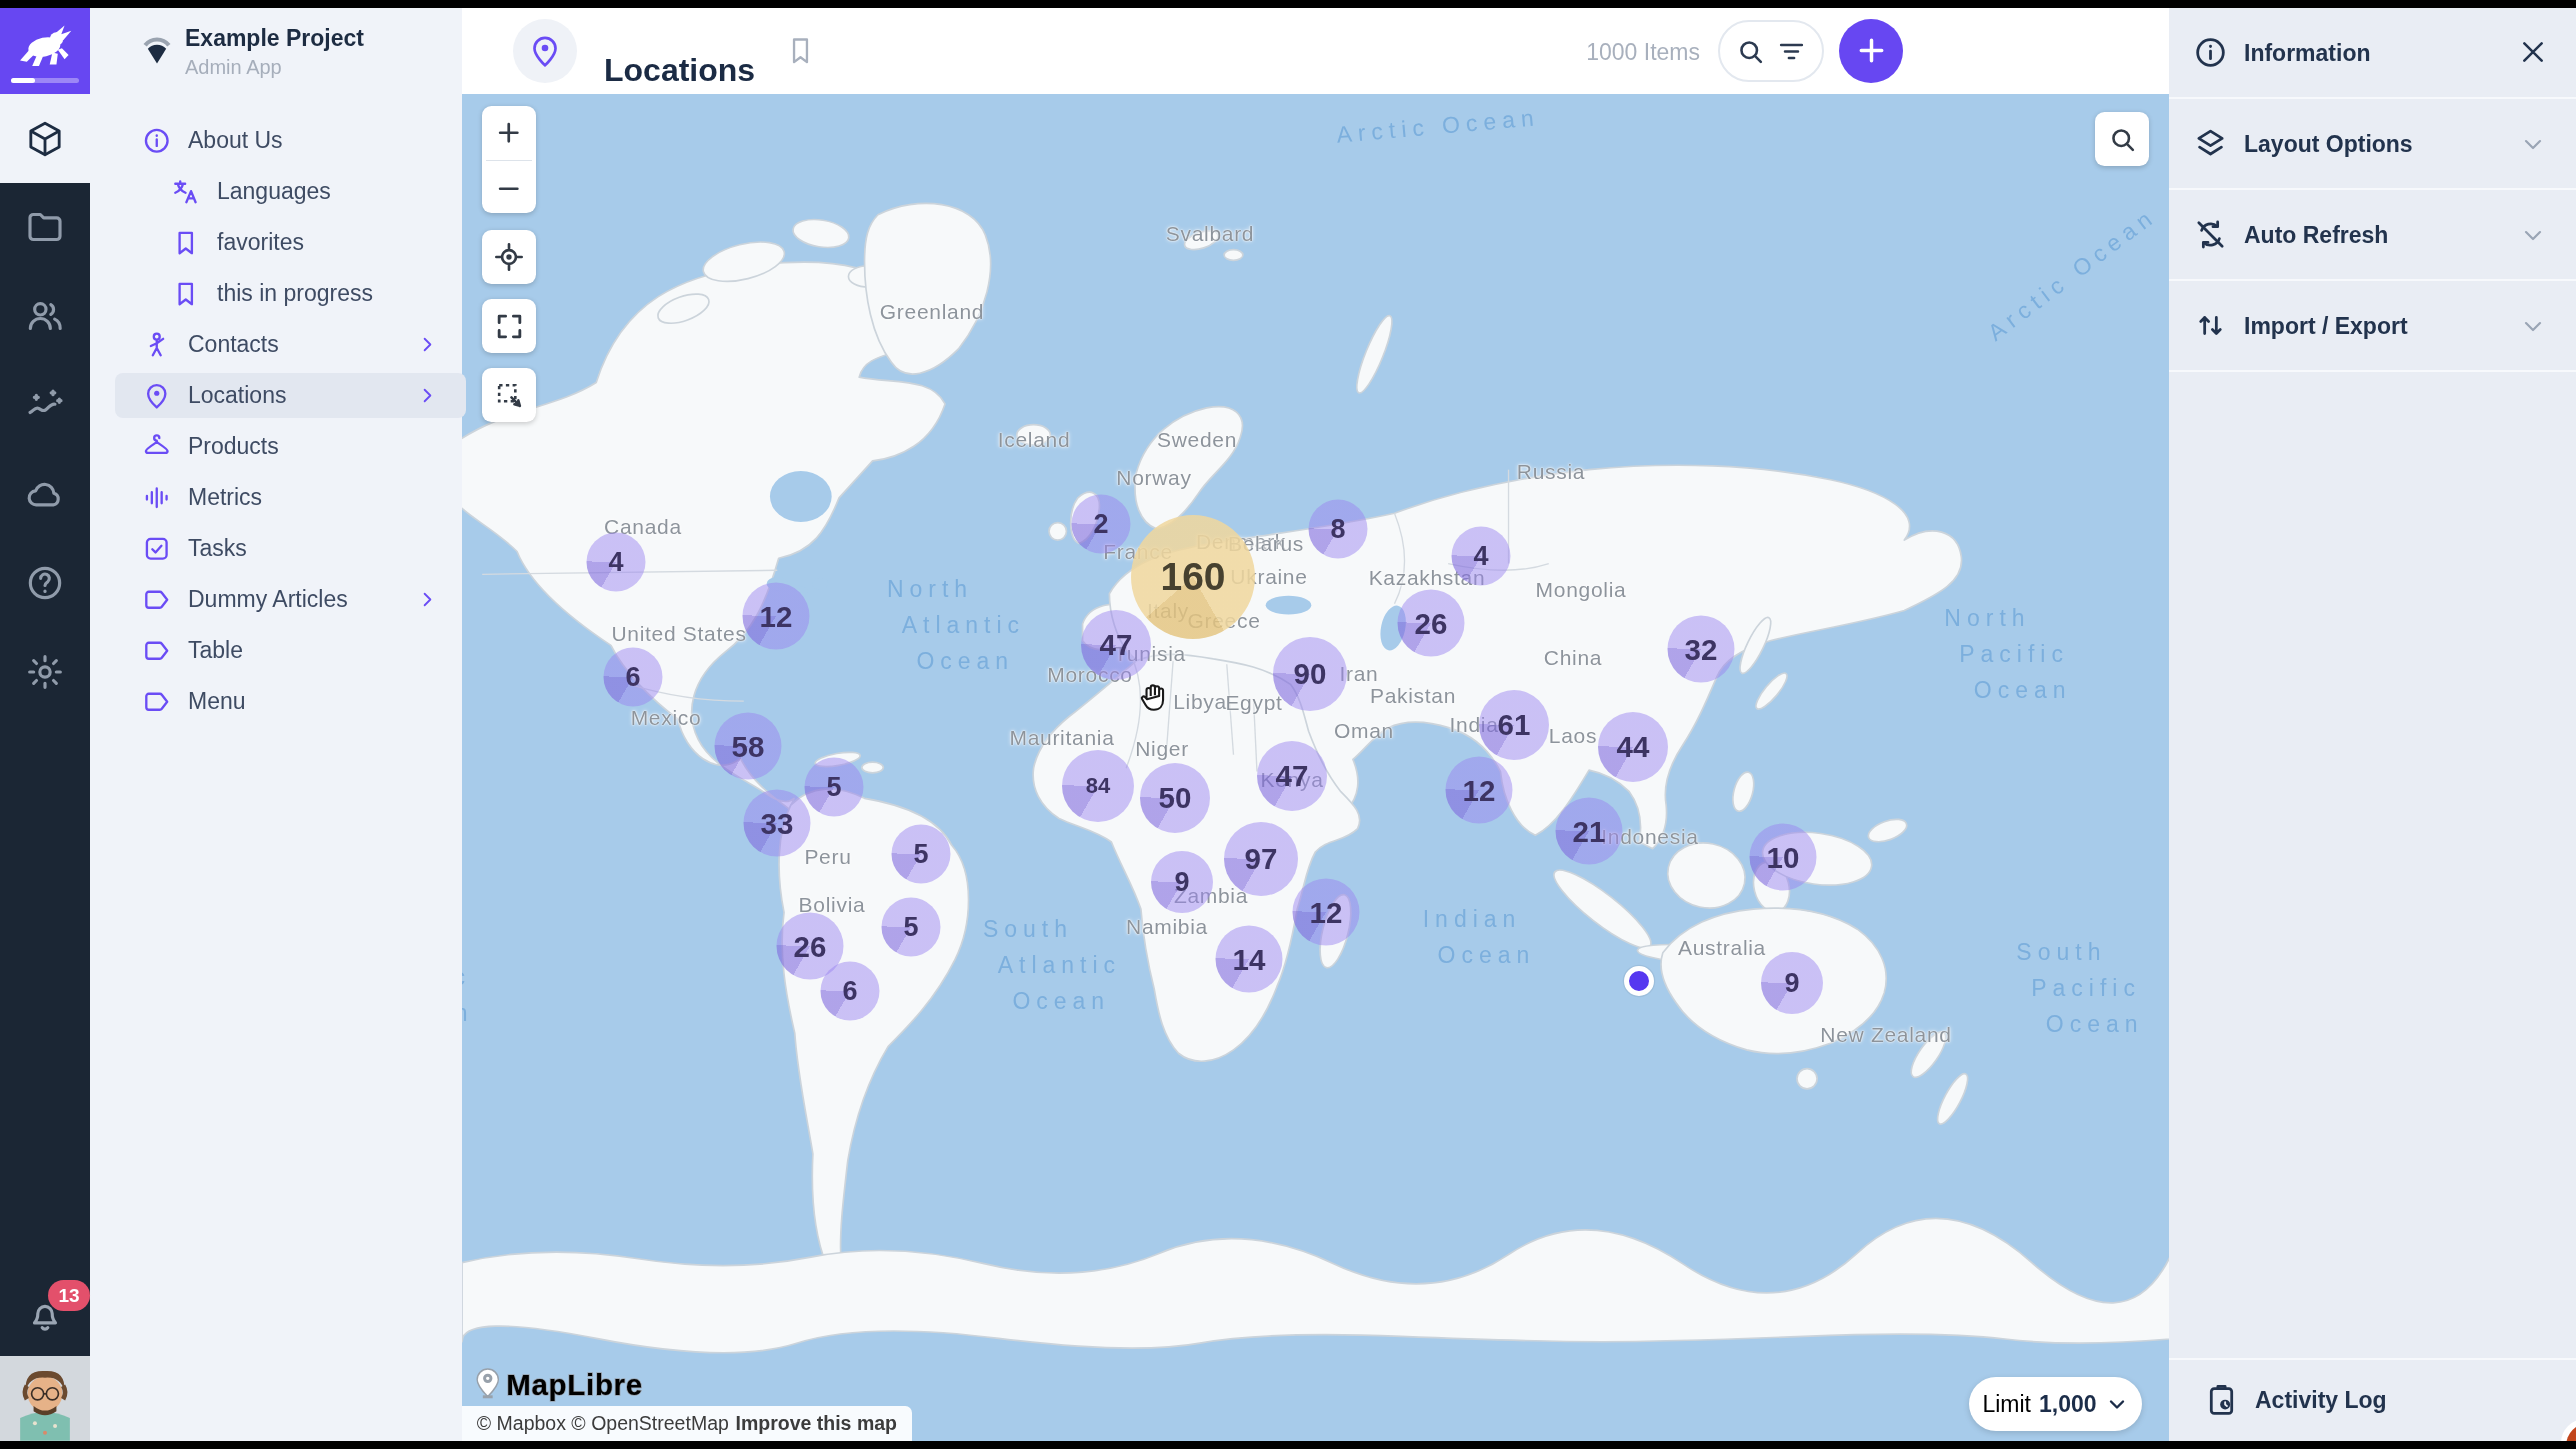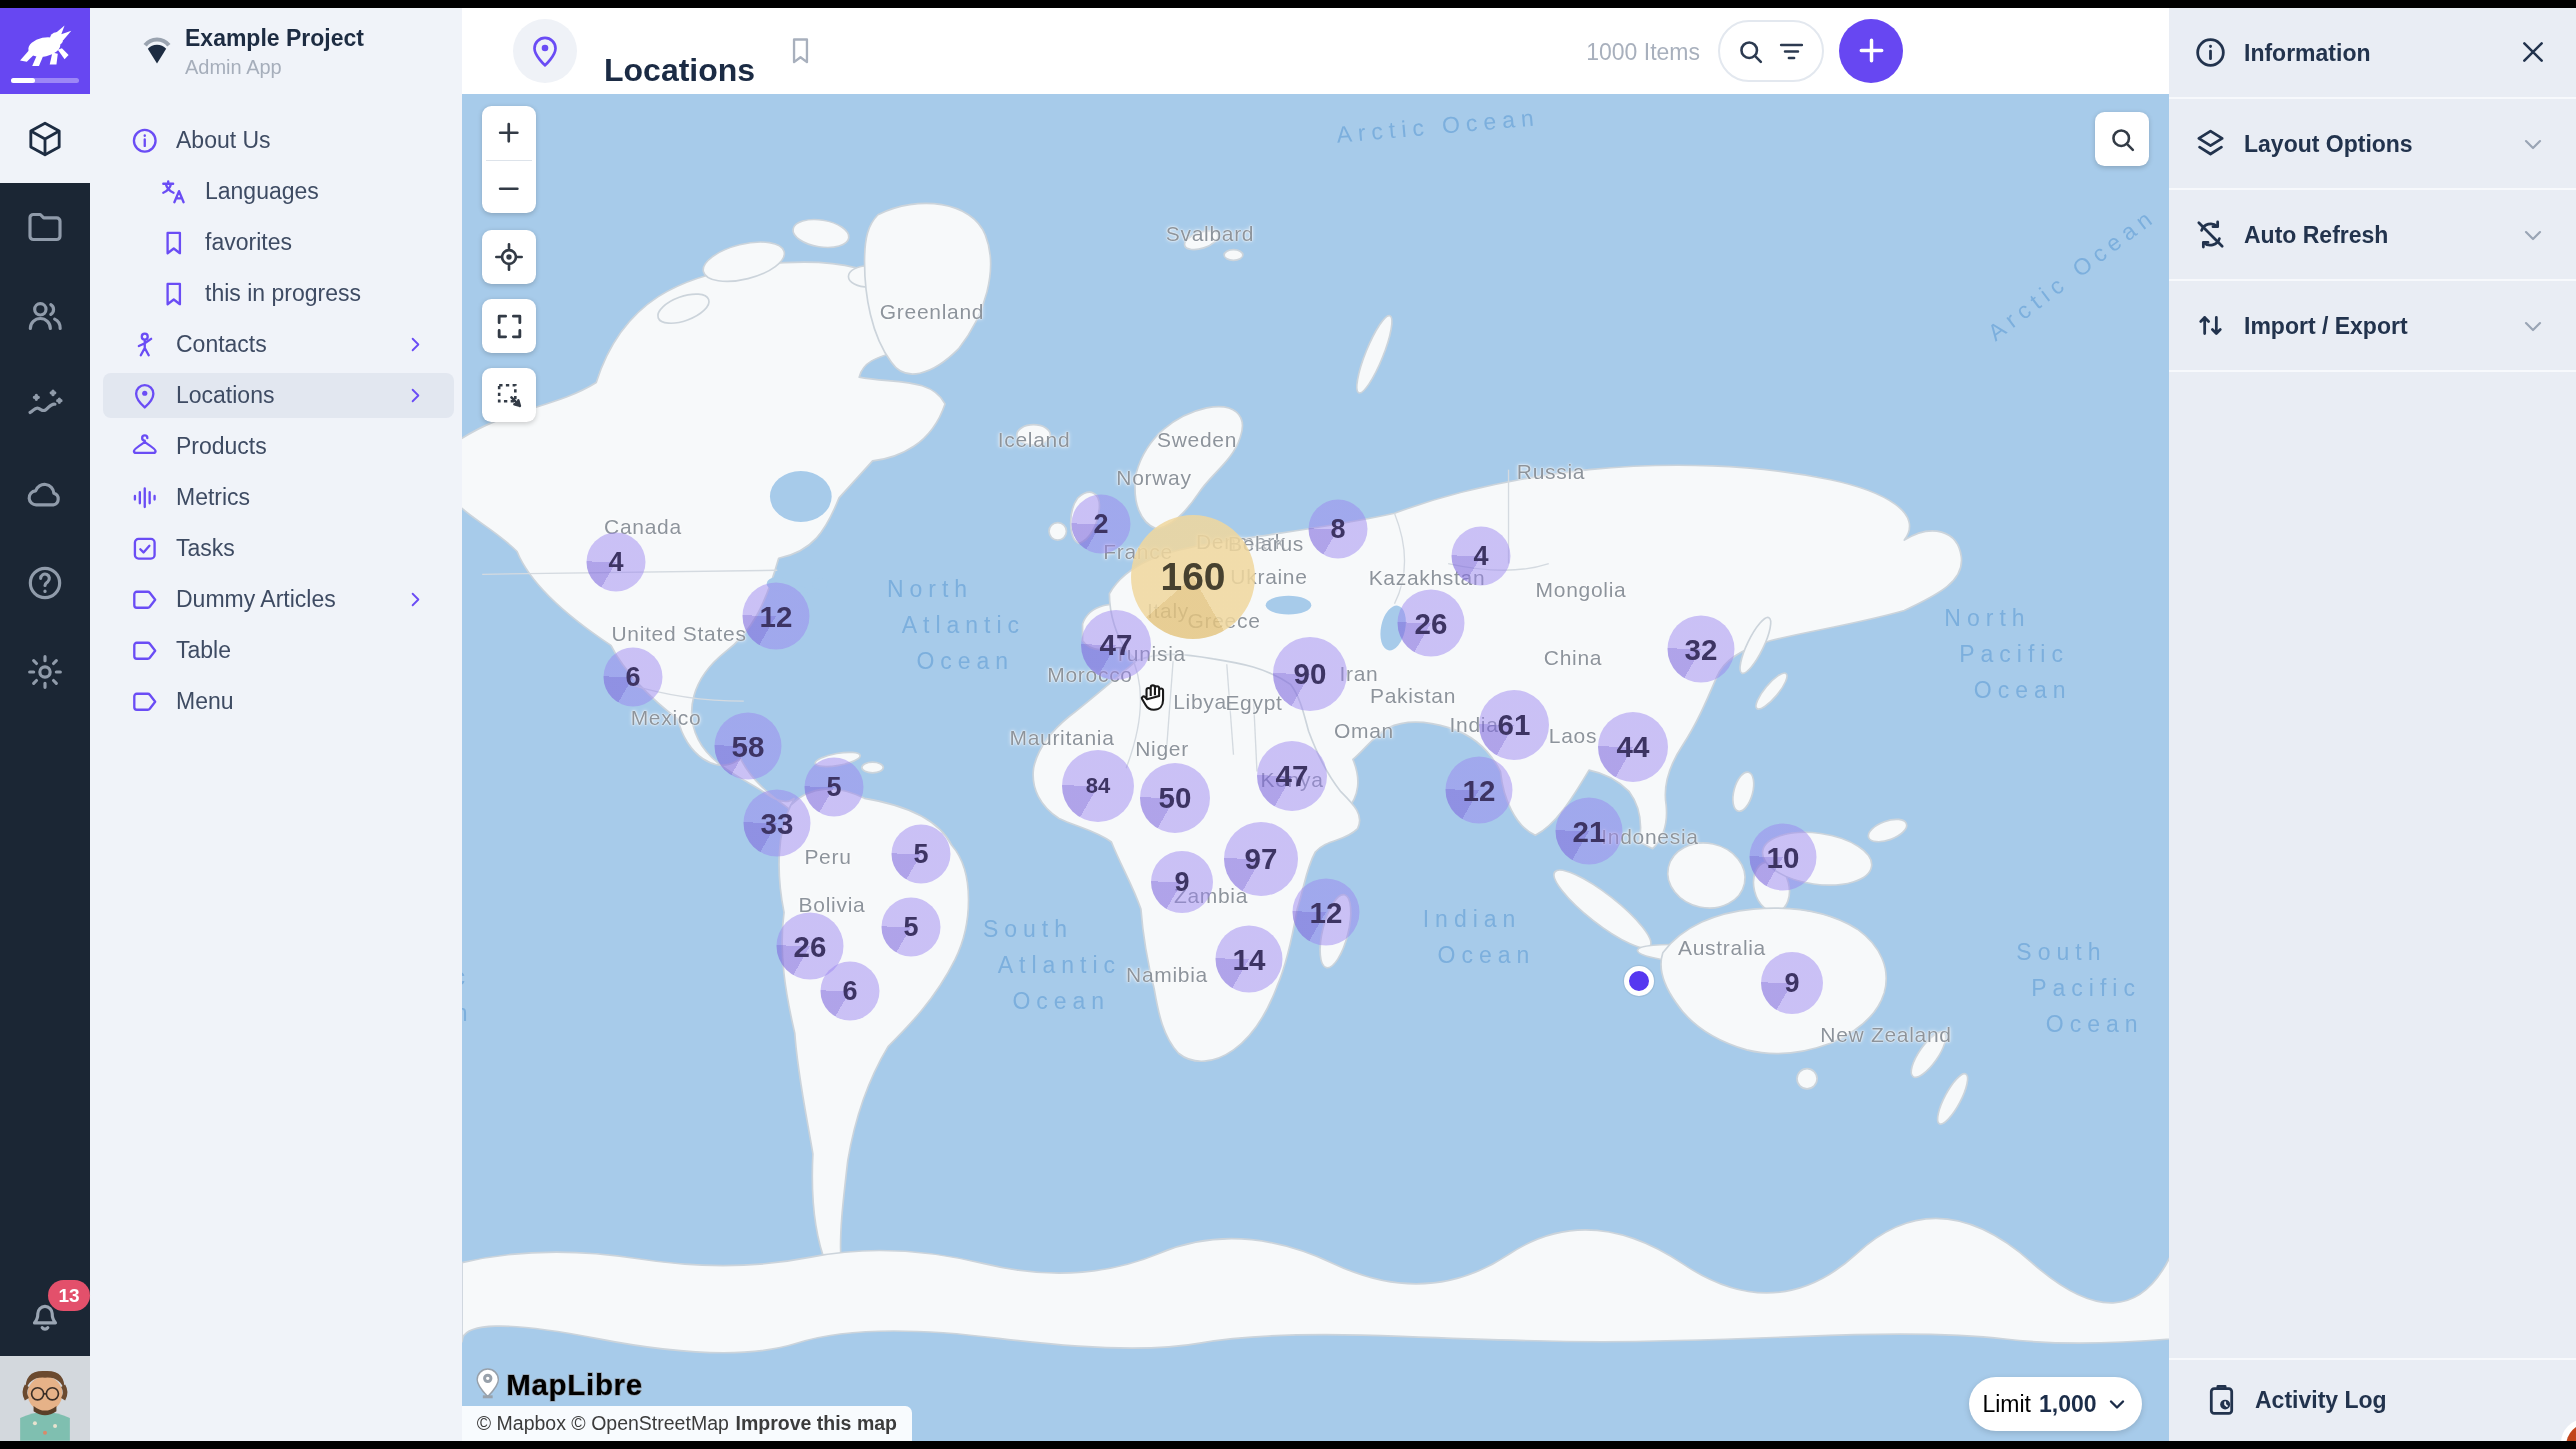--- a/index.html
+++ b/index.html
@@ -21,21 +21,21 @@
   .bell-wrap{left:0;top:1263px;width:90px;height:87px;color:#9aa5b3;display:flex;align-items:center;justify-content:center;}
   .bell-badge{position:absolute;left:48px;top:9.4px;min-width:42px;height:31px;border-radius:16px;background:#e3506b;
     color:#fff;font-size:19px;font-weight:bold;display:flex;align-items:center;justify-content:center;padding:0 5.4px;box-sizing:border-box;}
   .avatar{left:0;top:1348px;width:90px;height:85px;overflow:hidden;background:#d7dce1;}
   
   .sidebar{left:90px;top:8px;width:372px;height:1433px;background:#f0f3f9;z-index:20;}
   .proj-head{position:absolute;left:0;top:0;width:372px;height:86px;}
   .proj-ico{position:absolute;left:48px;top:23px;width:38px;height:38px;}
   .proj-name{position:absolute;left:95px;top:17.4px;font-size:23px;font-weight:600;color:#1d2c42;}
   .proj-sub{position:absolute;left:95px;top:48px;font-size:20px;color:#a6aebb;}
-  .nav{position:absolute;left:4px;top:107px;width:372px;}
+  .nav{position:absolute;left:16px;top:107px;width:372px;}
   .nav-item{position:relative;height:51px;display:flex;align-items:center;}
   .nav-item .hl{position:absolute;left:9.4px;top:3.4px;right:12px;bottom:3.4px;border-radius:8px;background:transparent;}
   .nav-item.active .hl{background:#e2e7f0;}
   .nav-ico{position:absolute;left:35px;width:31px;height:31px;color:#6a4cf5;display:flex;align-items:center;justify-content:center;}
   .nav-ico svg{width:29.5px;height:29.5px;}
   .nav-item.ind .nav-ico{left:64px;}
   .nav-lbl{position:absolute;left:82px;font-size:23px;font-weight:500;color:#3e4b63;}
   .nav-item.ind .nav-lbl{left:111px;}
   .nav-chev{position:absolute;right:39px;width:23px;height:23px;color:#6a4cf5;}
   
@@ -507,21 +507,21 @@
       <div class="country-lbl" style="left: 706px; top: 517px;">Italy</div>
       <div class="country-lbl" style="left: 762px; top: 527px;">Greece</div>
       <div class="country-lbl" style="left: 688px; top: 560px;">Tunisia</div>
       <div class="country-lbl" style="left: 628px; top: 581px;">Morocco</div>
       <div class="country-lbl" style="left: 738px; top: 608px;">Libya</div>
       <div class="country-lbl" style="left: 792px; top: 609px;">Egypt</div>
       <div class="country-lbl" style="left: 600px; top: 644px;">Mauritania</div>
       <div class="country-lbl" style="left: 700px; top: 655px;">Niger</div>
       <div class="country-lbl" style="left: 830px; top: 686px;">Kenya</div>
       <div class="country-lbl" style="left: 749px; top: 802px;">Zambia</div>
-      <div class="country-lbl" style="left: 705px; top: 833px; margin-top: 48px;">Namibia</div>
+      <div class="country-lbl" style="left: 705px; top: 833px;">Namibia</div>
       <div class="country-lbl" style="left: 965px; top: 484px;">Kazakhstan</div>
       <div class="country-lbl" style="left: 897px; top: 580px;">Iran</div>
       <div class="country-lbl" style="left: 951px; top: 602px;">Pakistan</div>
       <div class="country-lbl" style="left: 902px; top: 637px;">Oman</div>
       <div class="country-lbl" style="left: 1012px; top: 631px;">India</div>
       <div class="country-lbl" style="left: 1089px; top: 378px;">Russia</div>
       <div class="country-lbl" style="left: 1119px; top: 496px;">Mongolia</div>
       <div class="country-lbl" style="left: 1111px; top: 564px;">China</div>
       <div class="country-lbl" style="left: 1111px; top: 642px;">Laos</div>
       <div class="country-lbl" style="left: 1188px; top: 743px;">Indonesia</div>

